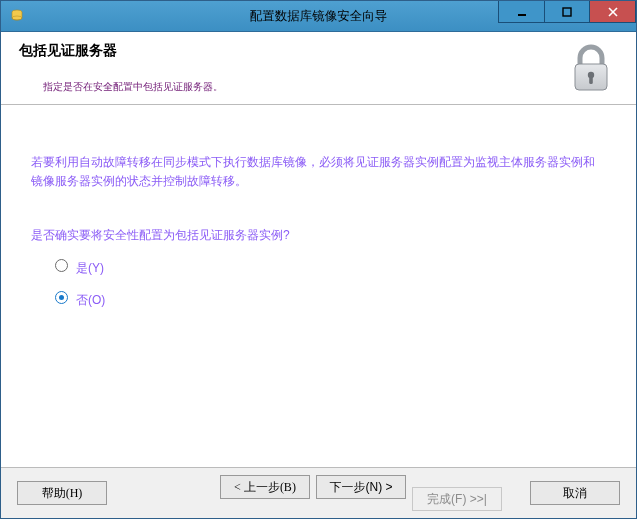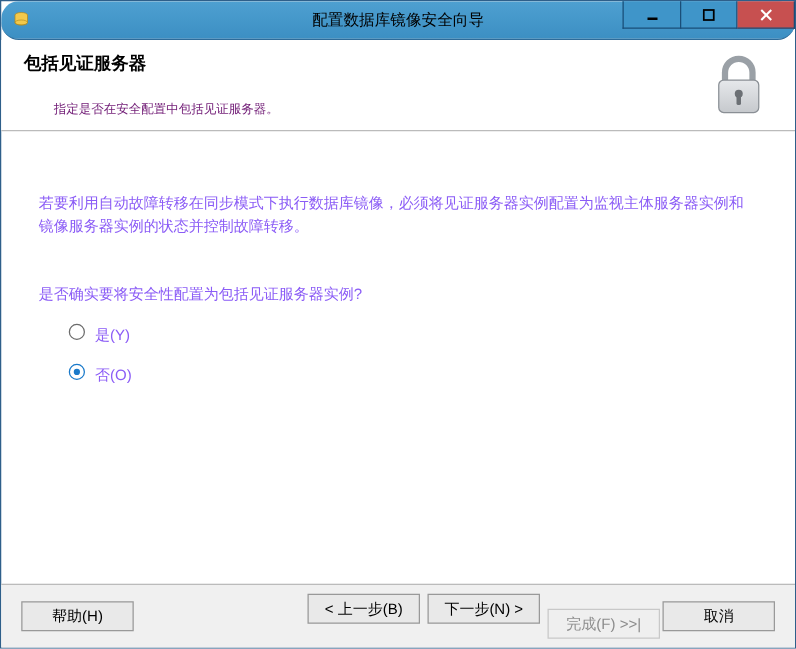--- a/index.html
+++ b/index.html
@@ -23,21 +23,20 @@
   }
   
   .titlebar {
     height: 30px;
     background: linear-gradient(#4ea0d1, #3c8fc3);
     display: flex;
     align-items: center;
     color: #000;
     position: relative;
     border-bottom: 1px solid #2e6b99;
-    border-radius: 14px;
   }
   .titlebar .app-icon {
     width: 16px;
     height: 16px;
     margin: 0 6px 0 8px;
     display: inline-flex;
     align-items: center;
     justify-content: center;
   }
   .titlebar .title-text {
@@ -176,21 +175,21 @@
     border: 1px solid #999;
     font-size: 12px;
     font-family: inherit;
     display: inline-flex;
     align-items: center;
     justify-content: center;
     box-sizing: border-box;
     margin-left: 6px;
     cursor: pointer;
   }
-  .btn:first-child { margin-left: 0; }
+  .btn:first-child { margin-left: 0; font-family: Liberation Serif, serif; }
   .btn.disabled {
     color: #8c8c8c;
     border-color: #c8c8c8;
     background: #efefef;
     cursor: default;
     margin-top: 12px;
   }
   .btn-group-mid { display:flex;border-radius:10px; }
 </style>
 </head>
@@ -265,16 +264,16 @@
   </div>
 
   <div class="button-bar">
     <button class="btn">帮助(H)</button>
     <div class="spacer"></div>
     <div class="btn-group-mid">
       <button class="btn">&lt; 上一步(B)</button>
       <button class="btn">下一步(N) &gt;</button>
       <button class="btn disabled">完成(F) &gt;&gt;|</button>
     </div>
-    <button class="btn" style="margin-left:2px;">取消</button>
+    <button class="btn" style="margin-left:28px;">取消</button>
   </div>
 
 </div>
 
 </body></html>

